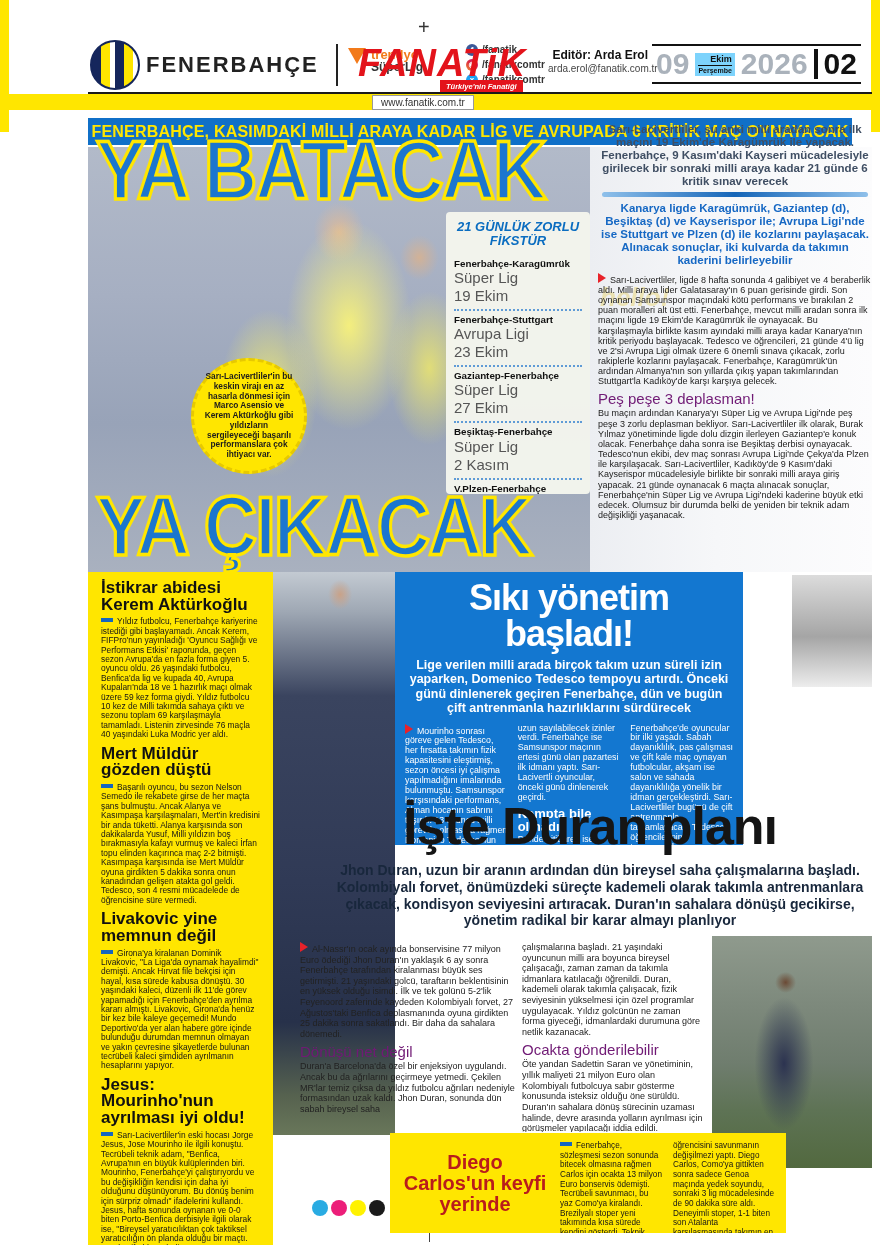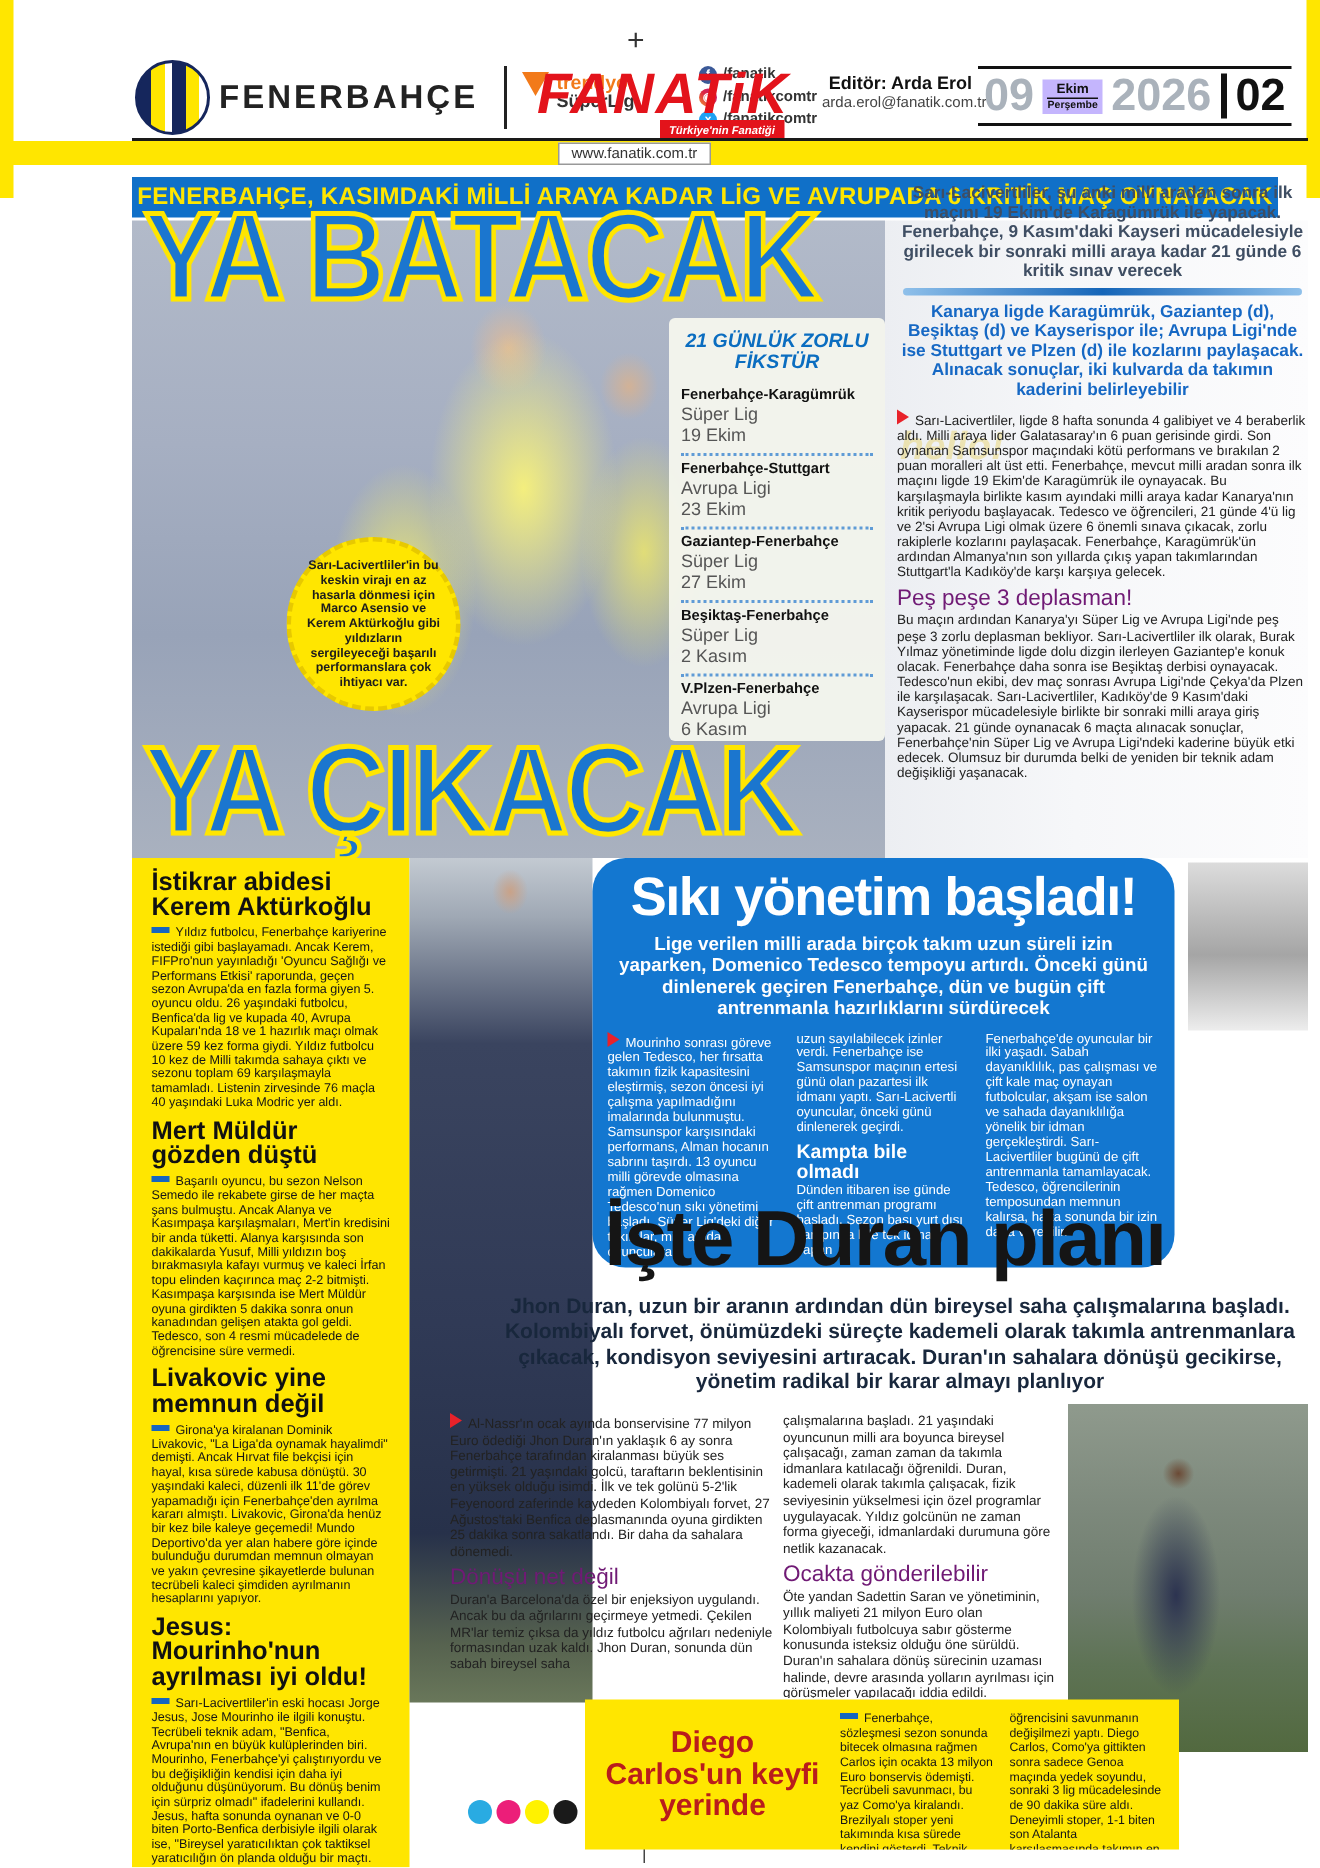--- a/index.html
+++ b/index.html
@@ -29,21 +29,21 @@
   .soc-t{font-size:10px;font-weight:bold;color:#333;}
   .masthead{font-size:38px;font-weight:900;font-style:italic;color:#e3131b;letter-spacing:1px;line-height:1;}
   .tagbox{background:#e3131b;color:#fff;font-size:7.5px;font-weight:bold;font-style:italic;
           padding:2px 6px;text-align:center;}
   .urlbox{background:#fff;border:1px solid #999;font-size:10px;color:#333;text-align:center;padding:1px 8px;}
   .edname{font-size:12px;font-weight:bold;color:#111;text-align:right;line-height:1.25;}
   .edmail{font-size:10px;color:#444;text-align:right;}
   .dategrp{display:flex;align-items:center;border-top:2px solid #111;border-bottom:2px solid #111;
            padding:2px 4px;gap:6px;height:40px;box-sizing:border-box;}
   .bignum{font-size:30px;font-weight:900;color:#aab2bb;line-height:1;}
-  .daybox{background:#c4b5fd;text-align:center;line-height:1;padding:2px 3px;}
+  .daybox{background:#7dd3fc;text-align:right;line-height:1;padding:2px 3px;}
   .daybox .m{font-size:9px;font-weight:900;color:#111;border-bottom:1px solid #111;padding-bottom:1px;}
   .daybox .w{font-size:7px;font-weight:bold;color:#111;padding-top:1px;}
   .vbar{width:4px;height:30px;background:#111;}
   .pagenum{font-size:30px;font-weight:900;color:#111;line-height:1;}
   .ystrip{background:#ffe600;}
   .rule{background:#1a1a1a;}
 
   
   .banner{background:#1070c8;color:#ffe600;font-weight:900;font-size:16px;letter-spacing:.2px;
           display:flex;align-items:center;justify-content:center;text-align:center;}
@@ -61,21 +61,21 @@
          font-size:74px;white-space:nowrap;}
   .badge{width:116px;height:116px;border-radius:50%;background:#ffe600;border:3px dashed #e7c900;
          box-sizing:border-box;display:flex;align-items:center;justify-content:center;text-align:center;
          font-size:8.3px;font-weight:bold;color:#1c1c1c;line-height:1.18;padding:10px;}
   .fixture{background:rgba(245,247,238,.95);border-radius:4px;padding:8px 8px 4px;box-sizing:border-box;}
   .fixtitle{color:#0b6dc0;font-weight:900;font-style:italic;font-size:13px;text-align:center;line-height:1.1;
             margin-bottom:6px;}
   .fixitem{padding:3px 0 4px;border-bottom:2px dotted #5f9bd6;}
   .fixitem:last-child{border-bottom:none;}
   .fixmatch{font-size:9.8px;font-weight:800;color:#111;line-height:1.15;}
-  .fixmeta{font-size:12px;color:#555;line-height:1.2;}
+  .fixmeta{font-size:15px;color:#555;line-height:1.2;}
   .watermark{font-size:26px;font-weight:900;font-style:italic;color:#e5c83a;opacity:.35;}
 
   
   .leadcol{background:linear-gradient(90deg,#eceef2 0%,#f6f7f9 45%,#fcfcfd 100%);}
   .intro{font-size:11.5px;font-weight:bold;line-height:1.12;text-align:center;}
   .intro1{color:#3f4e63;} .intro2{color:#1668c4;}
   .leaddiv{height:5px;border-radius:3px;background:linear-gradient(90deg,#8fc0ea,#1565b8 50%,#8fc0ea);margin:5px 4px;}
   .bodytxt{font-size:9px;line-height:1.13;color:#222;text-align:left;}
   .crosshead{font-size:15px;font-weight:400;color:#701a75;margin:5px 0 2px;line-height:1;}
   .blt-red{display:inline-block;width:0;height:0;border-left:8px solid #e8222a;
@@ -250,21 +250,21 @@
       <span class="blt-blue"></span><span>Girona'ya kiralanan Dominik Livakovic, "La Liga'da oynamak hayalimdi" demişti. Ancak Hırvat file bekçisi için hayal, kısa sürede kabusa dönüştü. 30 yaşındaki kaleci, düzenli ilk 11'de görev yapamadığı için Fenerbahçe'den ayrılma kararı almıştı. Livakovic, Girona'da henüz bir kez bile kaleye geçemedi! Mundo Deportivo'da yer alan habere göre içinde bulunduğu durumdan memnun olmayan ve yakın çevresine şikayetlerde bulunan tecrübeli kaleci şimdiden ayrılmanın hesaplarını yapıyor.</span>
     </p>
     <div class="yhead">Jesus: Mourinho'nun ayrılması iyi oldu!</div>
     <p class="ybody" style="margin:0;">
       <span class="blt-blue"></span><span>Sarı-Lacivertliler'in eski hocası Jorge Jesus, Jose Mourinho ile ilgili konuştu. Tecrübeli teknik adam, "Benfica, Avrupa'nın en büyük kulüplerinden biri. Mourinho, Fenerbahçe'yi çalıştırıyordu ve bu değişikliğin kendisi için daha iyi olduğunu düşünüyorum. Bu dönüş benim için sürpriz olmadı" ifadelerini kullandı. Jesus, hafta sonunda oynanan ve 0-0 biten Porto-Benfica derbisiyle ilgili olarak ise, "Bireysel yaratıcılıktan çok taktiksel yaratıcılığın ön planda olduğu bir maçtı. Ben keyif aldım" dedi.</span>
     </p>
   </div>
 
   <div class="abs tedesco" style="left:273px;top:572px;width:122px;height:563px;"></div>
 
-  <div class="abs bluebox" style="left:395px;top:572px;width:388px;height:273px;overflow:hidden;border-radius:22px;">
+  <div class="abs bluebox" style="left:395px;top:572px;width:348px;height:273px;overflow:hidden;">
     <div class="bluetitle">Sıkı yönetim başladı!</div>
     <div class="bluesub">Lige verilen milli arada birçok takım uzun süreli izin yaparken, Domenico Tedesco tempoyu artırdı. Önceki günü dinlenerek geçiren Fenerbahçe, dün ve bugün çift antrenmanla hazırlıklarını sürdürecek</div>
     <div class="bluecols">
       <div class="bluecol">
         <span class="blt-red"></span><span>Mourinho sonrası göreve gelen Tedesco, her fırsatta takımın fizik kapasitesini eleştirmiş, sezon öncesi iyi çalışma yapılmadığını imalarında bulunmuştu. Samsunspor karşısındaki performans, Alman hocanın sabrını taşırdı. 13 oyuncu milli görevde olmasına rağmen Domenico Tedesco'nun sıkı yönetimi başladı. Süper Lig'deki diğer takımlar, milli arada oyunculara</span>
       </div>
       <div class="bluecol">
         <span>uzun sayılabilecek izinler verdi. Fenerbahçe ise Samsunspor maçının ertesi günü olan pazartesi ilk idmanı yaptı. Sarı-Lacivertli oyuncular, önceki günü dinlenerek geçirdi.</span>
         <div class="bluecross">Kampta bile olmadı</div>
         <span>Dünden itibaren ise günde çift antrenman programı başladı. Sezon başı yurt dışı kampında bile tek idman yapan</span>

